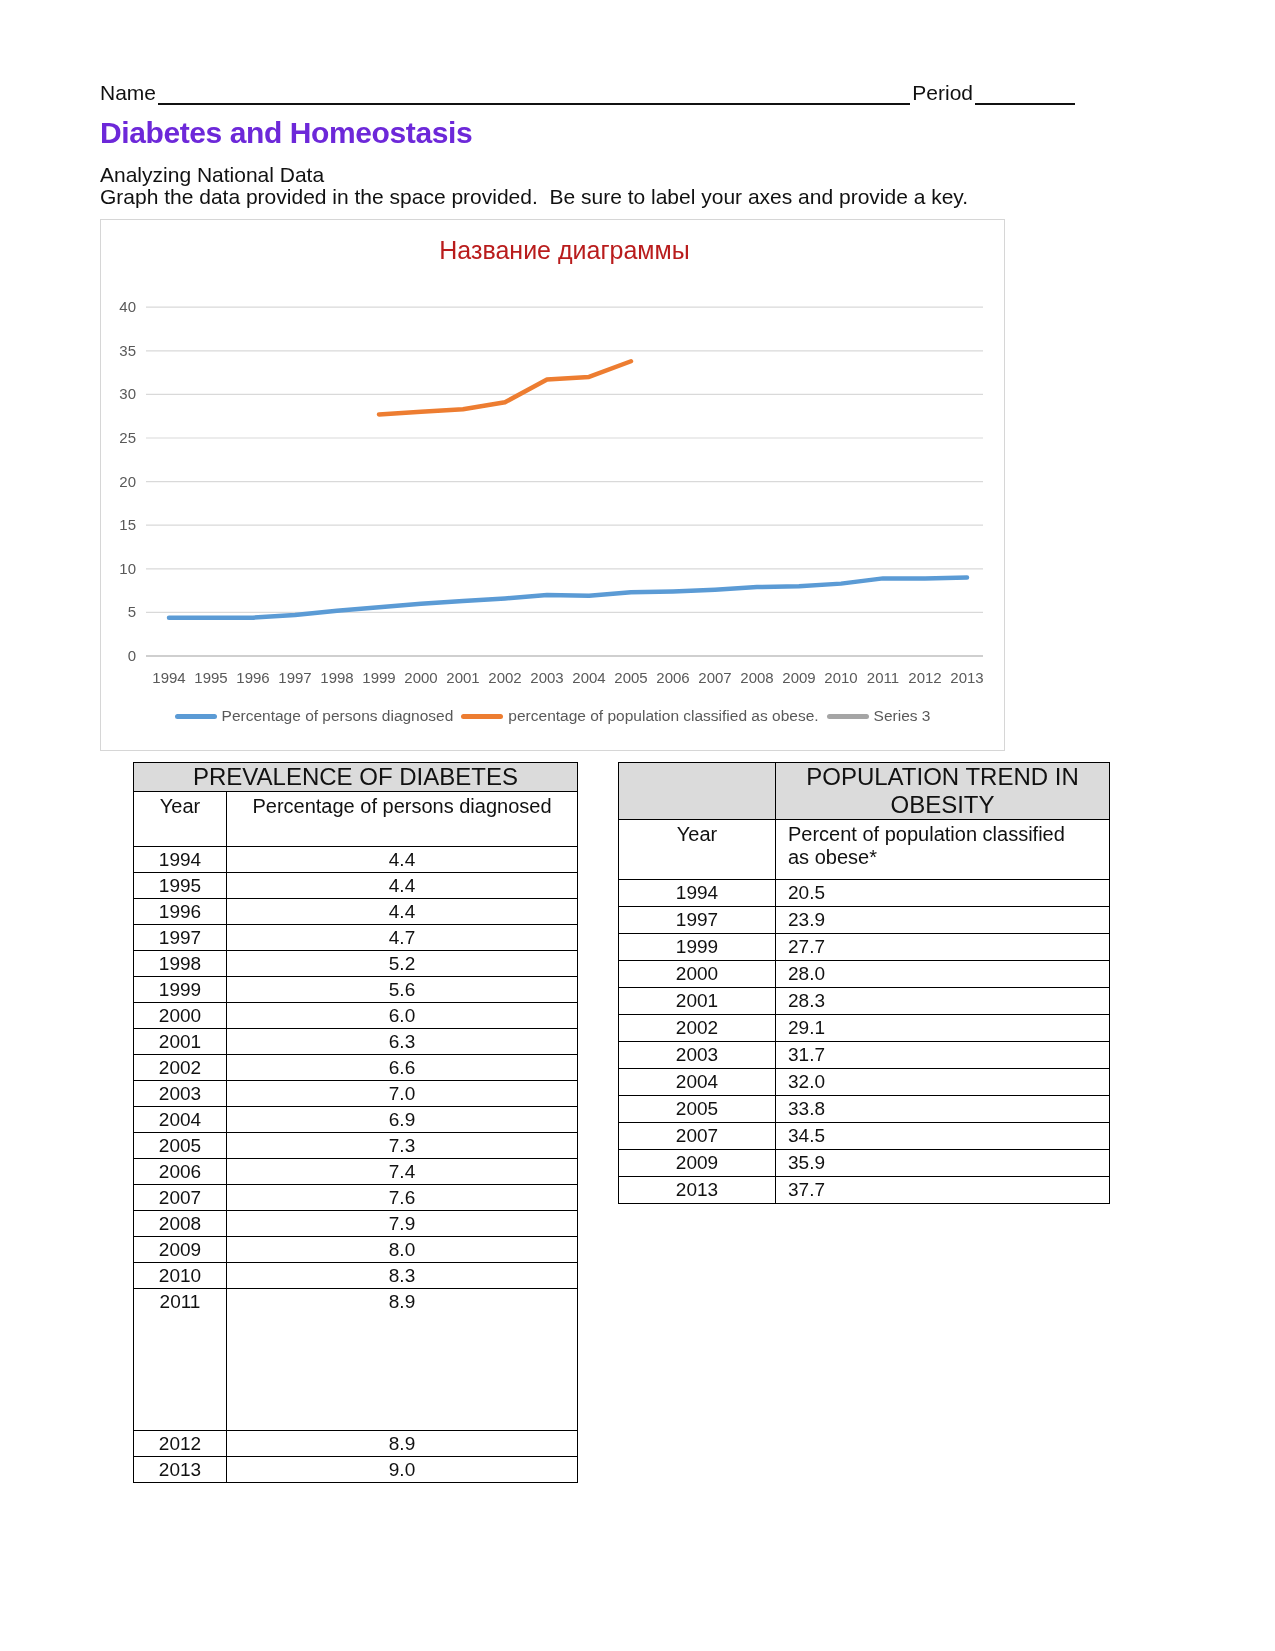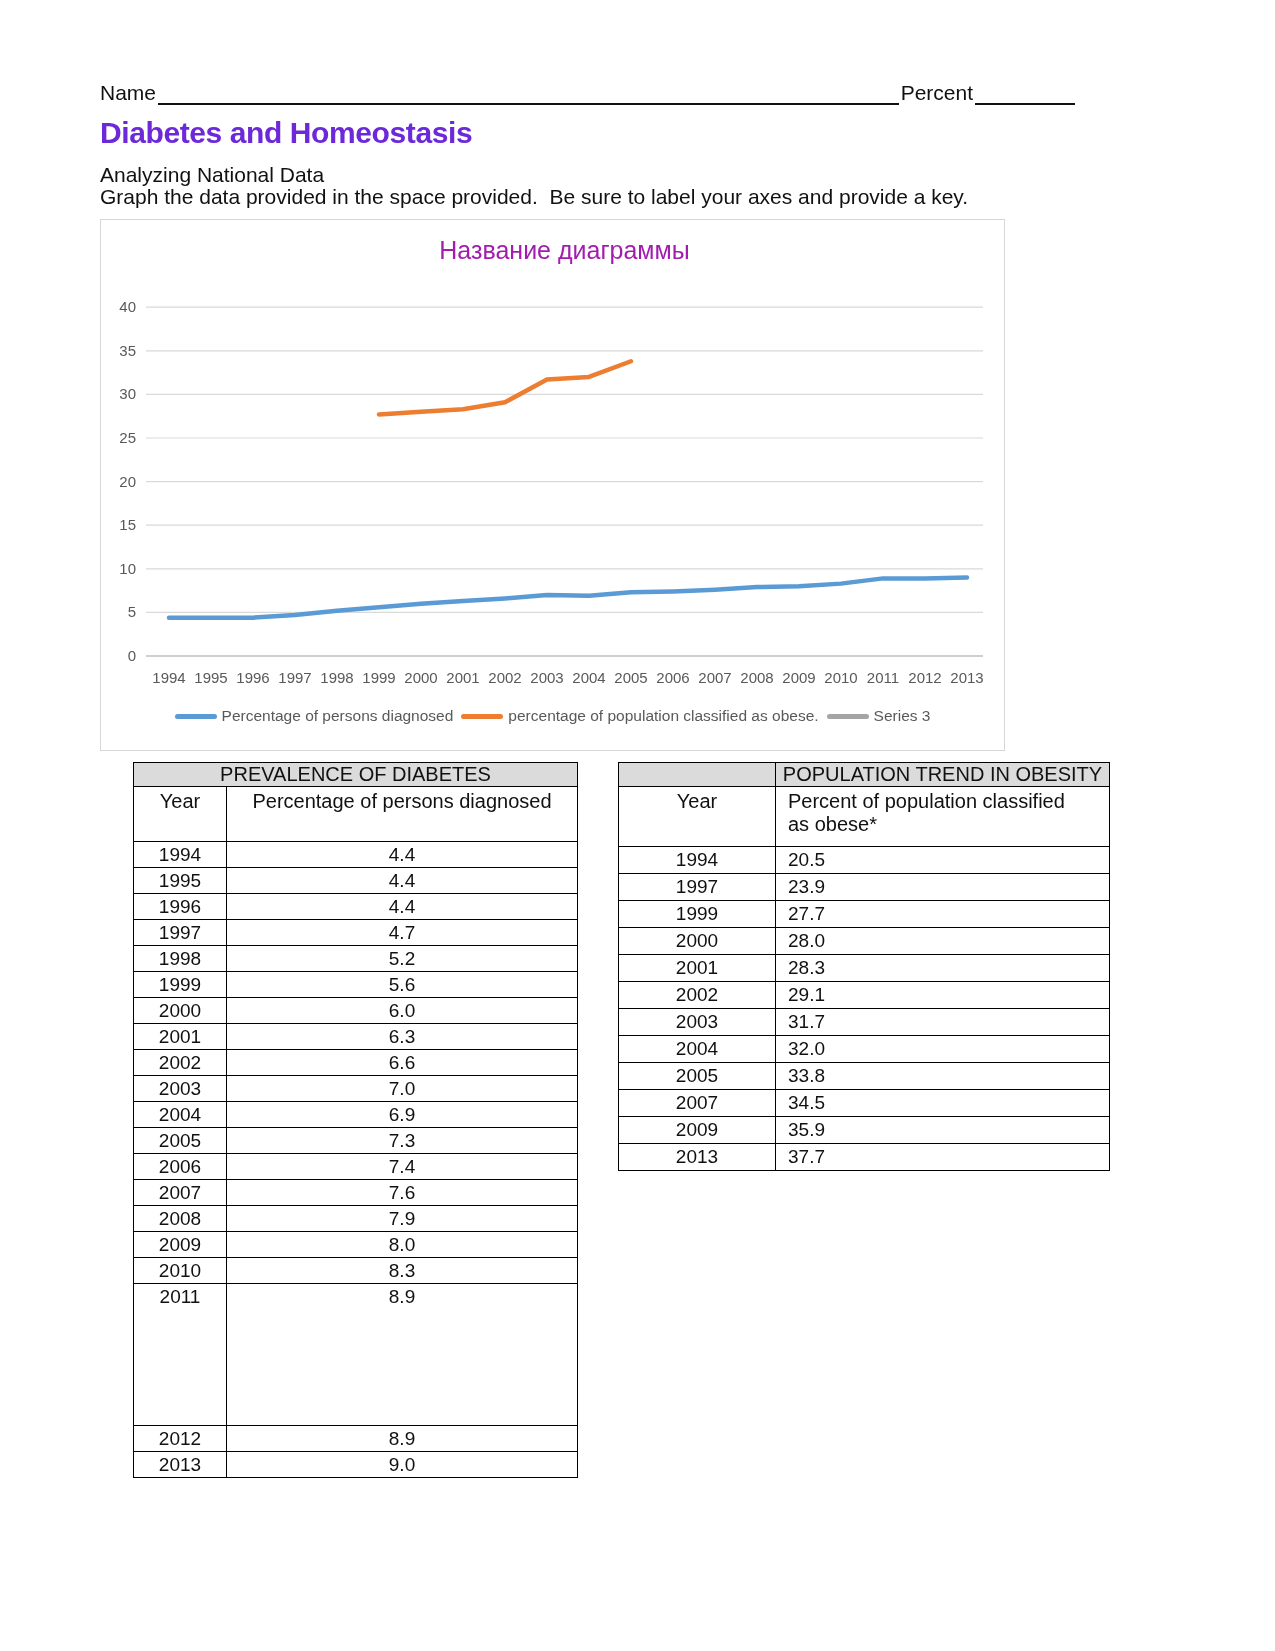--- a/index.html
+++ b/index.html
@@ -12,30 +12,30 @@
   .blank { border-bottom:2px solid #111; height:24px; }
   .blank.grow { flex:1; margin:0 2px; }
   .blank.period-len { width:100px; margin-left:2px; }
 
   .doc-title { position:absolute; left:100px; top:92px; font-size:30px; font-weight:bold; letter-spacing:-0.4px; color:#6d28d9; }
   .doc-subtitle { position:absolute; left:100px; top:139px; font-size:21px; }
   .doc-instruction { position:absolute; left:100px; top:161px; font-size:21px; white-space:pre-wrap; }
 
   
   .chart-box { position:absolute; left:100px; top:195px; width:905px; height:532px; border:1px solid #d6d6d6; background:#fff; }
-  .chart-title { position:absolute; left:45px; top:16px; width:837px; text-align:center; font-size:25px; color:#a21caf; }
+  .chart-title { position:absolute; left:45px; top:16px; width:837px; text-align:center; font-size:25px; color:#b91c1c; }
   .chart-svg { position:absolute; left:0; top:0; }
   .legend-row { position:absolute; left:0; top:487px; width:100%; display:flex; justify-content:center; align-items:center; gap:8px; font-size:15.5px; color:#595959; }
   .legend-item { display:flex; align-items:center; }
   .legend-swatch { display:inline-block; width:42px; height:5px; border-radius:2.5px; margin-right:5px; }
 
   
   table { border-collapse:collapse; table-layout:fixed; font-size:19px; color:#111; }
   td, th { border:1px solid #000; font-weight:normal; overflow:hidden; }
-  .tbl-title th { background:#dbdbdb; text-align:center; height:24px; font-size:20px; }
+  .tbl-title th { background:#dbdbdb; text-align:center; height:24px; font-size:24px; }
   .t-left { position:absolute; left:133px; top:738px; width:445px; }
   .t-left col.c-year { width:93px; }
   .t-left .colhead th { height:55px; vertical-align:top; padding-top:3px; text-align:center; font-size:20px; }
   .t-left td { height:26px; text-align:center; }
   .t-left tr.tall-row td { height:142px; vertical-align:top; padding-top:2px; }
   .t-right { position:absolute; left:618px; top:738px; width:492px; }
   .t-right col.c-year { width:157px; }
   .t-right .colhead th { height:60px; vertical-align:top; padding-top:3px; font-size:20px; }
   .t-right .colhead th.year-h { text-align:center; }
   .t-right .colhead th.val-h { text-align:left; padding-left:12px; padding-right:30px; }
@@ -44,21 +44,21 @@
   .t-right td.val-c { text-align:left; padding-left:12px; }
 </style>
 </head>
 <body>
 
 <div class="page">
 
   <div class="header-row">
     <span>Name</span>
     <span class="blank grow"></span>
-    <span>Percent</span>
+    <span>Period</span>
     <span class="blank period-len"></span>
   </div>
 
   <h1 class="doc-title">Diabetes and Homeostasis</h1>
   <div class="doc-subtitle">Analyzing National Data</div>
   <div class="doc-instruction">Graph the data provided in the space provided.  Be sure to label your axes and provide a key.</div>
 
   <div class="chart-box">
     <svg id="chart-svg" class="chart-svg" width="903" height="530" viewBox="0 0 903 530">
         <g>

